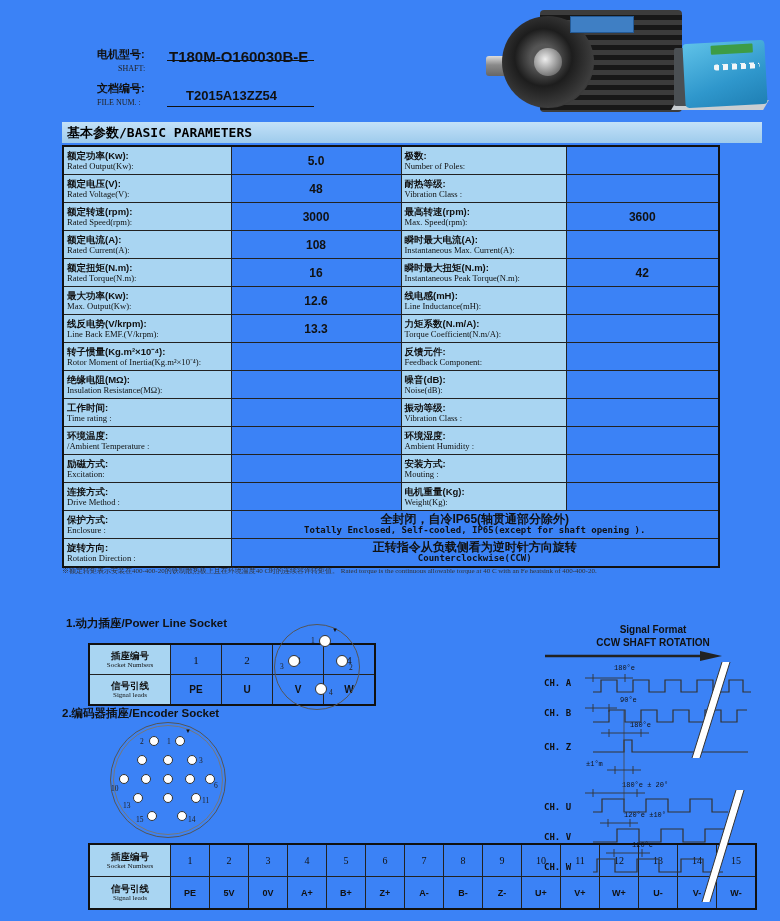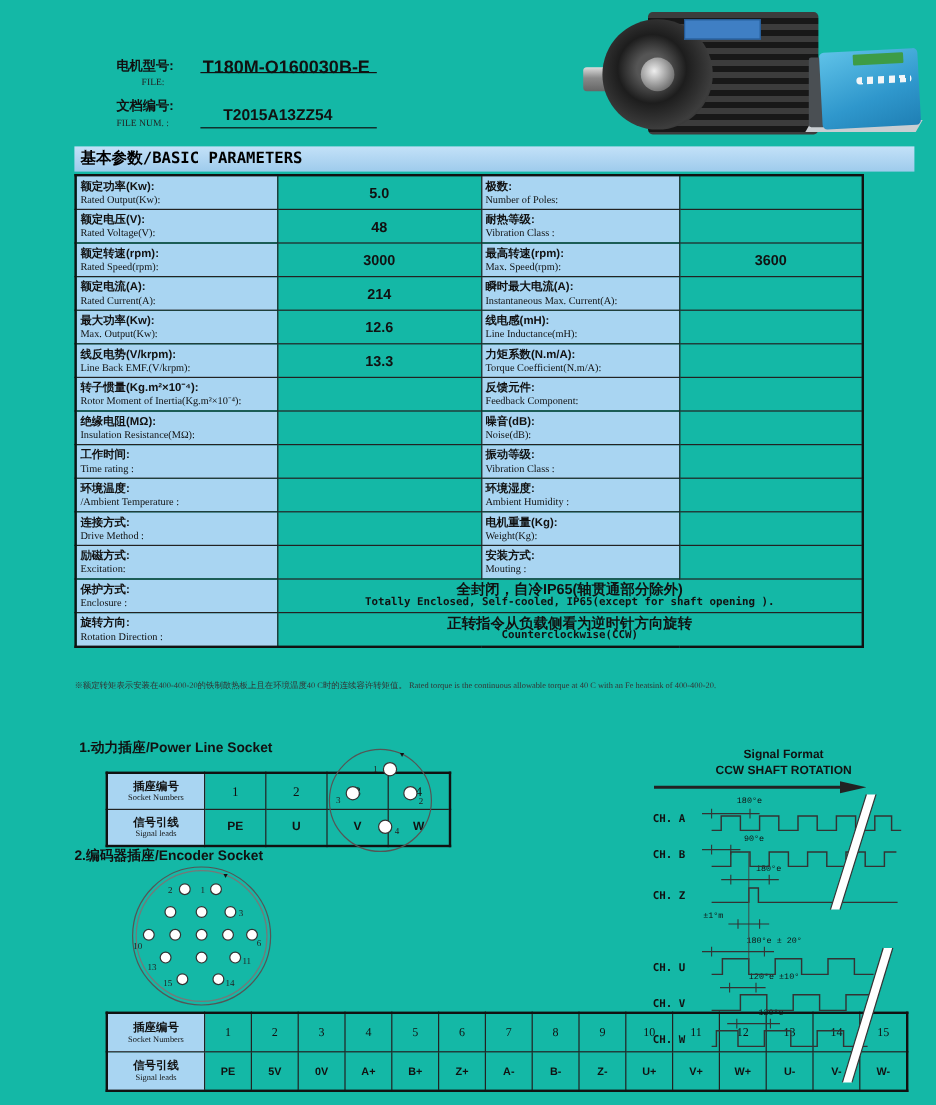--- a/index.html
+++ b/index.html
@@ -1,16 +1,16 @@
 <!DOCTYPE html>
 <html><head>
 <meta charset="utf-8">
 <style>
   html,body{margin:0;padding:0;background:#fff;}
-  .page{position:relative;width:780px;height:921px;background:#14b8a6;overflow:hidden;
+  .page{position:relative;width:780px;height:921px;background:#3b82f6;overflow:hidden;
         font-family:"Liberation Sans",sans-serif;color:#111;}
   
   .hdr-zh{position:absolute;font-weight:bold;font-size:11px;}
   .hdr-en{position:absolute;font-family:"Liberation Serif",serif;font-size:8px;color:#222;}
   .hdr-val{position:absolute;font-weight:bold;}
   .hdr-line{position:absolute;border-bottom:1.5px solid #111;}
   
   .photo{position:absolute;left:478px;top:4px;width:292px;height:112px;}
   .shaft{position:absolute;left:8px;top:52px;width:40px;height:20px;border-radius:3px;
          background:linear-gradient(#ddd,#8a8a8a 45%,#666);}
@@ -77,21 +77,21 @@
              font-family:"Liberation Sans",sans-serif;}
   .ch{position:absolute;left:14px;font-family:"DejaVu Sans Mono",monospace;font-weight:bold;font-size:9px;}
   .dim{position:absolute;font-family:Liberation Mono, monospace;font-size:7px;color:#111;white-space:nowrap;}
 </style>
 </head>
 <body>
 
 <div class="page">
 
   <div class="hdr-zh" style="left:97px;top:47px;">电机型号:</div>
-  <div class="hdr-en" style="left:118px;top:64px;">FILE:</div>
+  <div class="hdr-en" style="left:118px;top:64px;">SHAFT:</div>
   <div class="hdr-val" style="left:169px;top:48px;font-size:15px;">T180M-O160030B-E</div>
   <div class="hdr-line" style="left:167px;top:60px;width:147px;"></div>
   <div class="hdr-zh" style="left:97px;top:81px;">文档编号:</div>
   <div class="hdr-en" style="left:97px;top:98px;">FILE NUM. :</div>
   <div class="hdr-val" style="left:186px;top:88px;font-size:13px;">T2015A13ZZ54</div>
   <div class="hdr-line" style="left:167px;top:106px;width:147px;"></div>
 
   <div class="photo">
     <div class="shaft"></div>
     <div class="mbody"></div>
@@ -149,29 +149,41 @@
             <div class="zh">最高转速(rpm):</div>
             <div class="en">Max. Speed(rpm):</div>
           </td>
       <td class="val">3600</td>
     </tr>
     <tr>
       <td class="lbl">
             <div class="zh">额定电流(A):</div>
             <div class="en">Rated Current(A):</div>
           </td>
-      <td class="val">214</td>
+      <td class="val">108</td>
       <td class="lbl">
             <div class="zh">瞬时最大电流(A):</div>
             <div class="en">Instantaneous Max. Current(A):</div>
           </td>
       <td class="val"></td>
     </tr>
     <tr>
       <td class="lbl">
+            <div class="zh">额定扭矩(N.m):</div>
+            <div class="en">Rated Torque(N.m):</div>
+          </td>
+      <td class="val">16</td>
+      <td class="lbl">
+            <div class="zh">瞬时最大扭矩(N.m):</div>
+            <div class="en">Instantaneous Peak Torque(N.m):</div>
+          </td>
+      <td class="val">42</td>
+    </tr>
+    <tr>
+      <td class="lbl">
             <div class="zh">最大功率(Kw):</div>
             <div class="en">Max. Output(Kw):</div>
           </td>
       <td class="val">12.6</td>
       <td class="lbl">
             <div class="zh">线电感(mH):</div>
             <div class="en">Line Inductance(mH):</div>
           </td>
       <td class="val"></td>
     </tr>
@@ -230,39 +242,39 @@
           </td>
       <td class="val"></td>
       <td class="lbl">
             <div class="zh">环境湿度:</div>
             <div class="en">Ambient Humidity :</div>
           </td>
       <td class="val"></td>
     </tr>
     <tr>
       <td class="lbl">
+            <div class="zh">励磁方式:</div>
+            <div class="en">Excitation:</div>
+          </td>
+      <td class="val"></td>
+      <td class="lbl">
+            <div class="zh">安装方式:</div>
+            <div class="en">Mouting :</div>
+          </td>
+      <td class="val"></td>
+    </tr>
+    <tr>
+      <td class="lbl">
             <div class="zh">连接方式:</div>
             <div class="en">Drive Method :</div>
           </td>
       <td class="val"></td>
       <td class="lbl">
             <div class="zh">电机重量(Kg):</div>
             <div class="en">Weight(Kg):</div>
-          </td>
-      <td class="val"></td>
-    </tr>
-    <tr>
-      <td class="lbl">
-            <div class="zh">励磁方式:</div>
-            <div class="en">Excitation:</div>
-          </td>
-      <td class="val"></td>
-      <td class="lbl">
-            <div class="zh">安装方式:</div>
-            <div class="en">Mouting :</div>
           </td>
       <td class="val"></td>
     </tr>
     <tr>
       <td class="lbl">
             <div class="zh">保护方式:</div>
             <div class="en">Enclosure :</div>
           </td>
       <td class="mval" colspan="3">
             <div class="mzh">全封闭，自冷IP65(轴贯通部分除外)</div>

